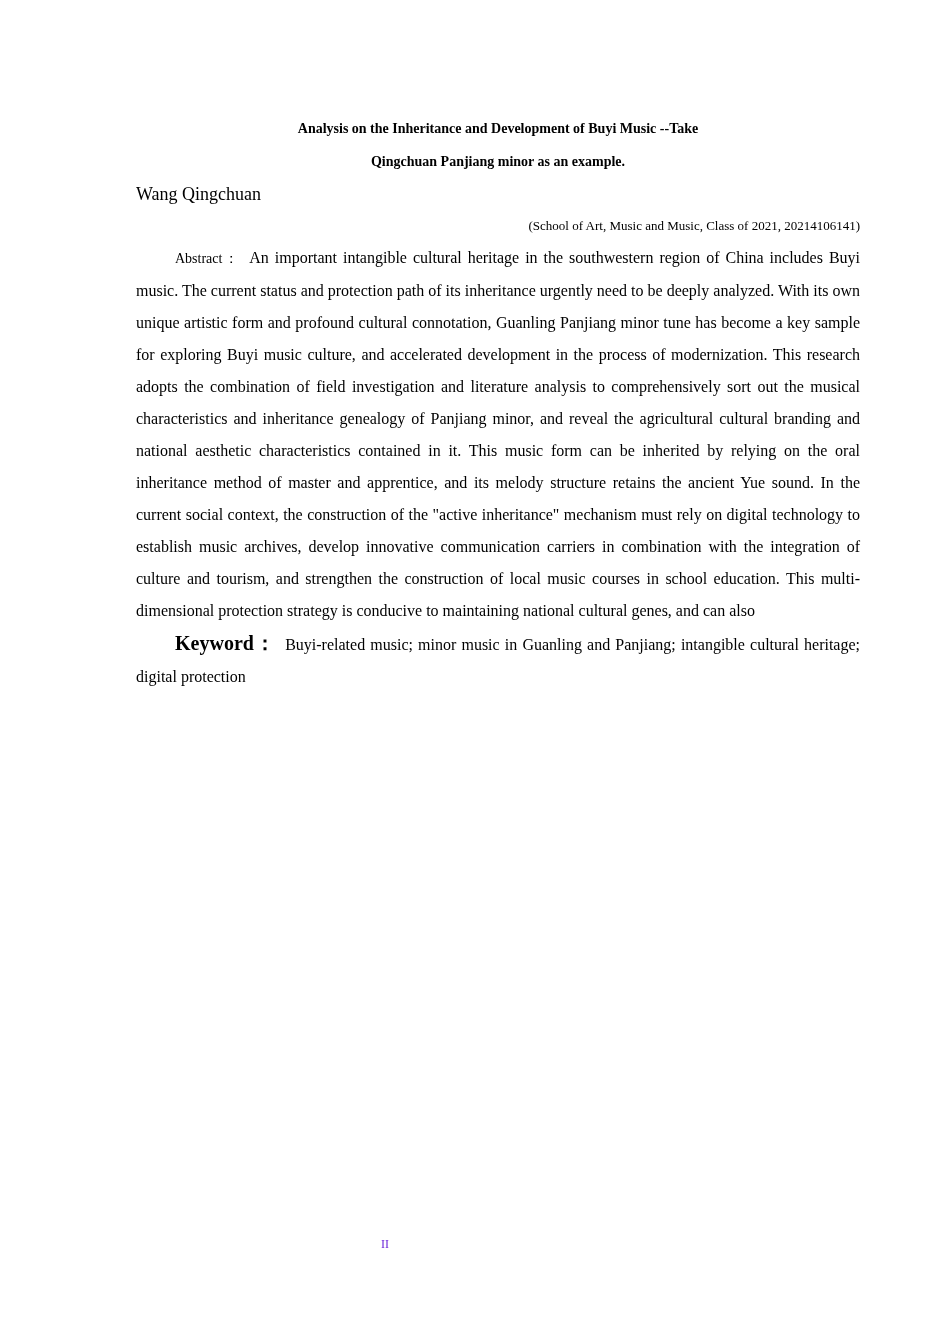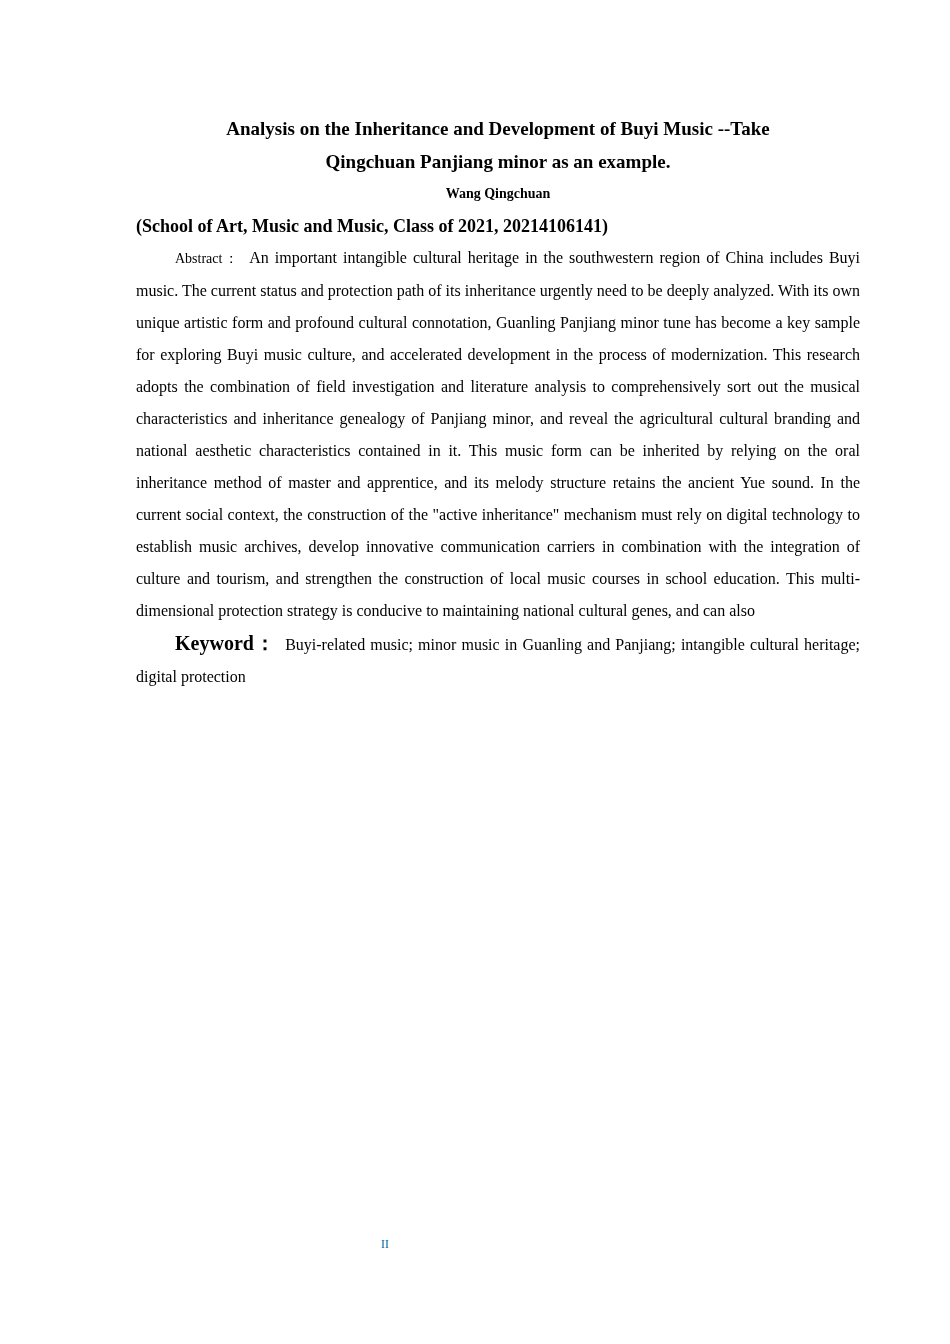--- a/index.html
+++ b/index.html
@@ -17,39 +17,38 @@
     overflow: hidden;
   }
   .content {
     position: absolute;
     left: 136px;
     top: 112px;
     width: 724px;
   }
   .title {
     margin: 0;
-    font-size: 19px;
+    font-size: 14px;
     font-weight: bold;
     line-height: 33px;
     text-align: center;
   }
   .title .tline {
     display: block;
   }
   .author {
-    font-size: 14px;
-    line-height: 32px;
-    text-align: center;
-    font-weight: bold;
-  }
-  .affiliation {
     font-size: 18px;
     line-height: 32px;
     text-align: left;
-    font-weight: bold;
+    font-weight: normal;
+  }
+  .affiliation {
+    font-size: 13px;
+    line-height: 32px;
+    text-align: right;
   }
   .abstract {
     margin: 0;
     font-size: 16px;
     line-height: 32px;
     text-align: justify;
     text-indent: 39px;
   }
   .abs-label {
     font-size: 14px;
@@ -66,21 +65,21 @@
     font-size: 20px;
     font-weight: bold;
     margin-right: 9px;
   }
   .page-number {
     position: absolute;
     left: 381px;
     top: 1236px;
     font-size: 12px;
     line-height: 16px;
-    color: #0369a1;
+    color: #6d28d9;
   }
 </style>
 </head>
 <body>
 
 <div class="page">
   <div class="content">
 
     <h1 class="title">
       <span class="tline">Analysis on the Inheritance and Development of Buyi Music --Take</span>

